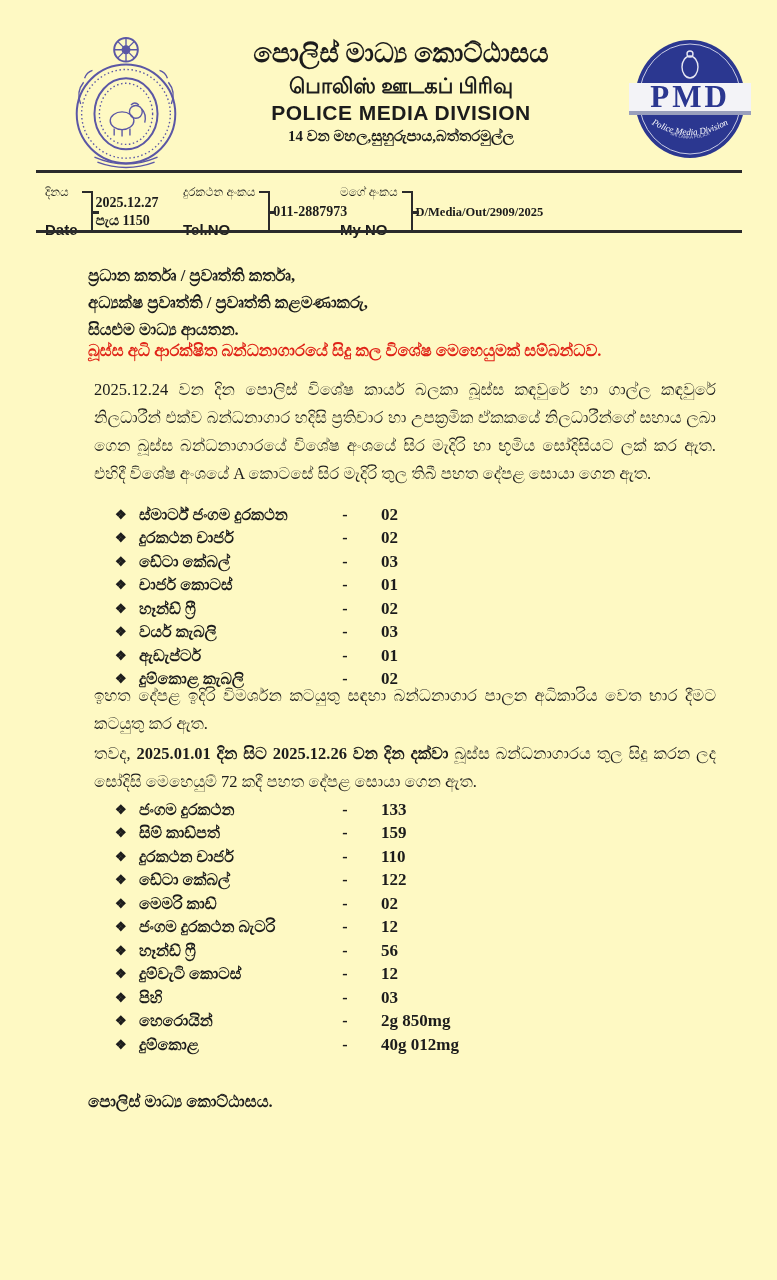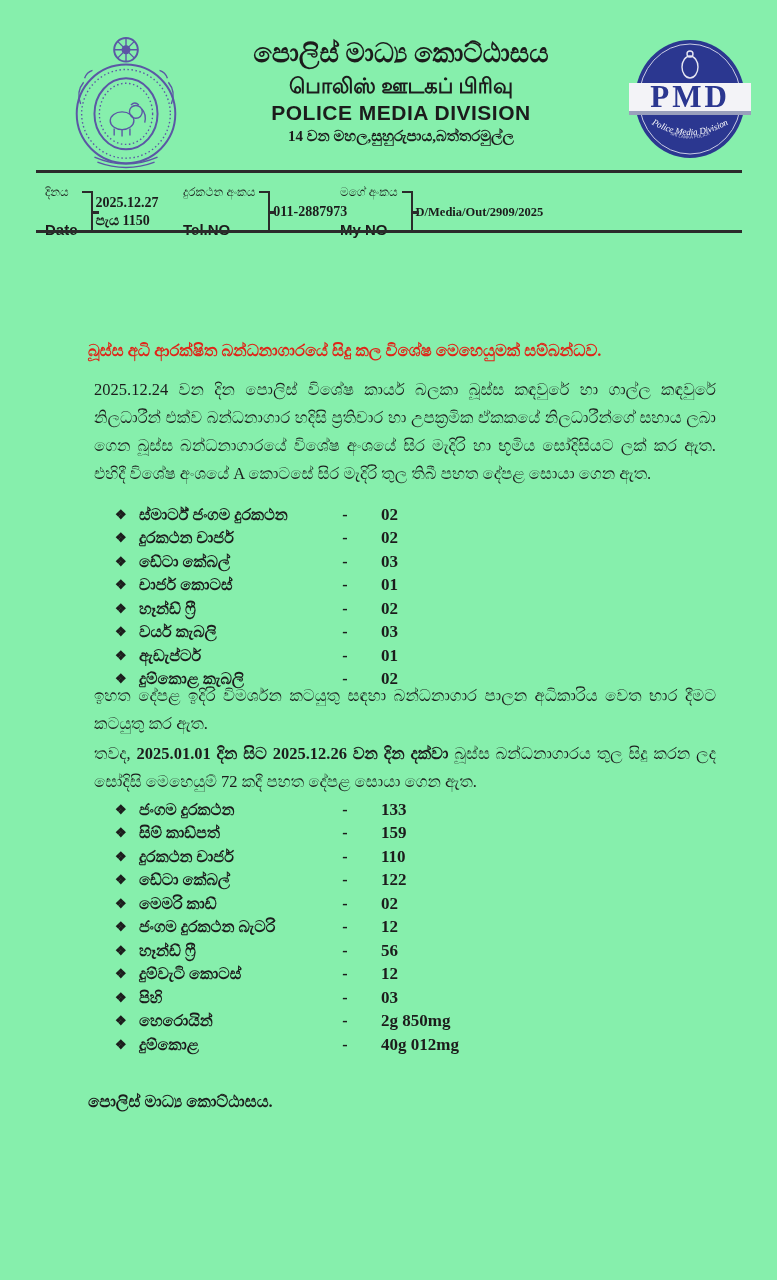--- a/index.html
+++ b/index.html
@@ -4,21 +4,21 @@
 <style>
   :root{
     --accent-red:#e02418;
     --crest-purple:#5b57a5;
     --pmd-navy:#2b3790;
     --line-color:#2b2b2b;
     --ink:#1c1c1c;
   }
   html,body{margin:0;padding:0;background:#ffffff;}
   body{font-family:"Liberation Serif","DejaVu Serif",serif;color:var(--ink);}
-  .page{position:relative;width:777px;height:1280px;background:#86efac;overflow:hidden;}
+  .page{position:relative;width:777px;height:1280px;background:#fef9c3;overflow:hidden;}
 
   
   .crest{position:absolute;left:66px;top:33px;width:120px;height:138px;}
   .cs{stroke:var(--crest-purple);fill:none;stroke-width:2;}
   .cs .thin{stroke-width:1.4;}
   .cs .dot{stroke-dasharray:1.5,2.6;stroke-width:1.4;}
   .cs .cf{fill:var(--crest-purple);stroke:none;}
 
   .head-center{position:absolute;left:186px;top:38px;width:430px;text-align:center;}
   .t-si{font-size:27px;font-weight:700;line-height:1.15;}
@@ -157,20 +157,25 @@
     </div>
     <div class="bracket"></div>
     <div class="fvalue v-sans">
       <div>D/Media/Out/2909/2025</div>
     </div>
   </div>
 
 
   <div class="rule rule-bottom"></div>
 
+  <div class="bodycol salutation">
+    <div>ප්‍රධාන කර්තෘ / ප්‍රවෘත්ති කර්තෘ,</div>
+    <div>අධ්‍යක්ෂ ප්‍රවෘත්ති / ප්‍රවෘත්ති කළමණාකරු,</div>
+    <div>සියළුම මාධ්‍ය ආයතන.</div>
+  </div>
 
   <div class="bodycol subject">බූස්ස අධි ආරක්ෂිත බන්ධනාගාරයේ සිදු කල විශේෂ මෙහෙයුමක් සම්බන්ධව.</div>
 
   <div class="bodycol para para1">2025.12.24 වන දින පොලිස් විශේෂ කාර්ය බලකා බූස්ස කඳවුරේ හා ගාල්ල කඳවුරේ නිලධාරීන් එක්ව බන්ධනාගාර හදිසි ප්‍රතිචාර හා උපක්‍රමික ඒකකයේ නිලධාරීන්ගේ සහාය ලබා ගෙන බූස්ස බන්ධනාගාරයේ විශේෂ අංශයේ සිර මැදිරි හා භූමිය සෝදිසියට ලක් කර ඇත. එහිදී විශේෂ අංශයේ A කොටසේ සිර මැදිරි තුල තිබී පහත දේපළ සොයා ගෙන ඇත.</div>
 
   <div class="bodycol list list1">
       <div class="list-row">
         <span class="bullet">❖</span>
         <span class="item-name">ස්මාර්ට් ජංගම දුරකථන</span>
         <span class="dash">-</span>

